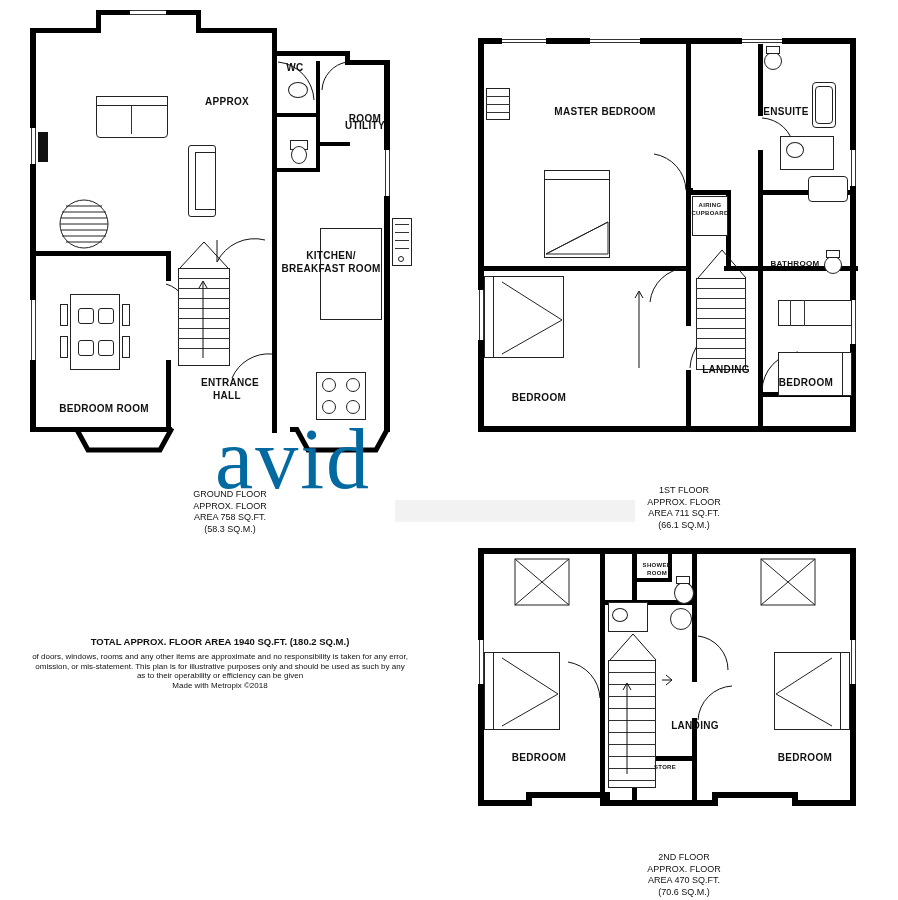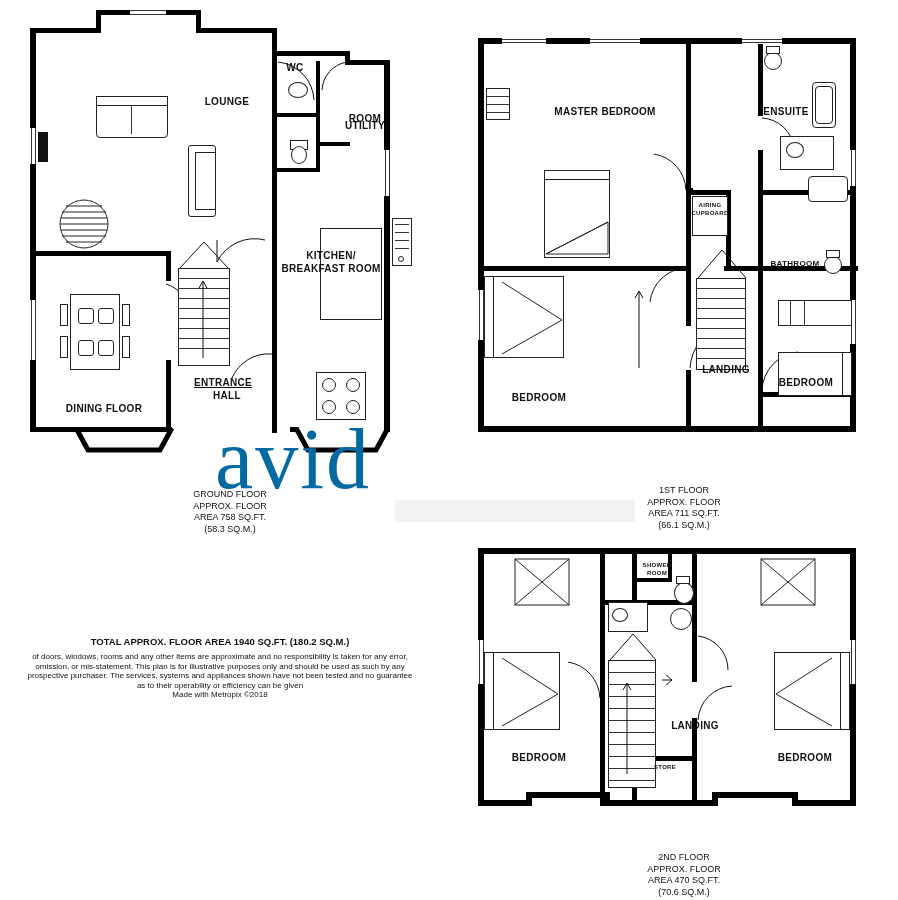--- a/index.html
+++ b/index.html
@@ -164,28 +164,28 @@
   <div class="hair" style="left:178px;top:338px;width:52px;height:1px;"></div>
   <div class="hair" style="left:178px;top:348px;width:52px;height:1px;"></div>
   <svg style="position:absolute;left:196px;top:278px;width:14px;height:82px;">
     <line x1="7" y1="80" x2="7" y2="4" stroke="#111" stroke-width="1"></line>
     <polyline points="3,10 7,3 11,10" fill="none" stroke="#111" stroke-width="1"></polyline>
   </svg>
   <svg style="position:absolute;left:178px;top:240px;width:54px;height:30px;">
     <path d="M2,28 L26,2 L50,28" fill="none" stroke="#111" stroke-width="1"></path>
   </svg>
 
-  <div class="lbl" style="left:172px;top:96px;width:110px;">LOUNGE</div>
+  <div class="lbl" style="left:172px;top:96px;width:110px;">APPROX</div>
   <div class="lbl" style="left:274px;top:62px;width:42px;">WC</div>
   <div class="lbl" style="left:330px;top:100px;width:70px;margin-top:20px;">UTILITY</div>
   <div class="lbl" style="left:330px;top:113px;width:70px;">ROOM</div>
   <div class="lbl" style="left:272px;top:250px;width:118px;">KITCHEN/</div>
   <div class="lbl" style="left:272px;top:263px;width:118px;">BREAKFAST ROOM</div>
-  <div class="lbl" style="left:44px;top:403px;width:120px;">DINING FLOOR</div>
-  <div class="lbl" style="left:168px;top:377px;width:110px;text-decoration:underline;">ENTRANCE</div>
+  <div class="lbl" style="left:44px;top:403px;width:120px;">BEDROOM ROOM</div>
+  <div class="lbl" style="left:175px;top:377px;width:110px;">ENTRANCE</div>
   <div class="lbl" style="left:172px;top:390px;width:110px;">HALL</div>
 </div>
 
 <div class="cap" style="left:130px;top:489px;width:200px;">
   <div>GROUND FLOOR</div>
   <div>APPROX. FLOOR</div>
   <div>AREA 758 SQ.FT.</div>
   <div>(58.3 SQ.M.)</div>
 </div>
 
@@ -426,21 +426,20 @@
   <div>APPROX. FLOOR</div>
   <div>AREA 470 SQ.FT.</div>
   <div>(70.6 SQ.M.)</div>
 </div>
 
 <div class="tot" style="left:20px;top:636px;width:400px;">TOTAL APPROX. FLOOR AREA 1940 SQ.FT. (180.2 SQ.M.)</div>
 
 <div class="note" style="left:18px;top:652px;width:404px;">
   <div>of doors, windows, rooms and any other items are approximate and no responsibility is taken for any error,</div>
   <div>omission, or mis-statement. This plan is for illustrative purposes only and should be used as such by any</div>
-  <div>prospective purchaser. The services, systems and appliances shown have not been tested and no guarantee</div>
   <div>as to their operability or efficiency can be given</div>
   <div>Made with Metropix ©2018</div>
 </div>
 
 <div class="wm">
   <div class="w1">avid</div>
   <div class="bar"></div>
 </div>
 
 </body></html>

